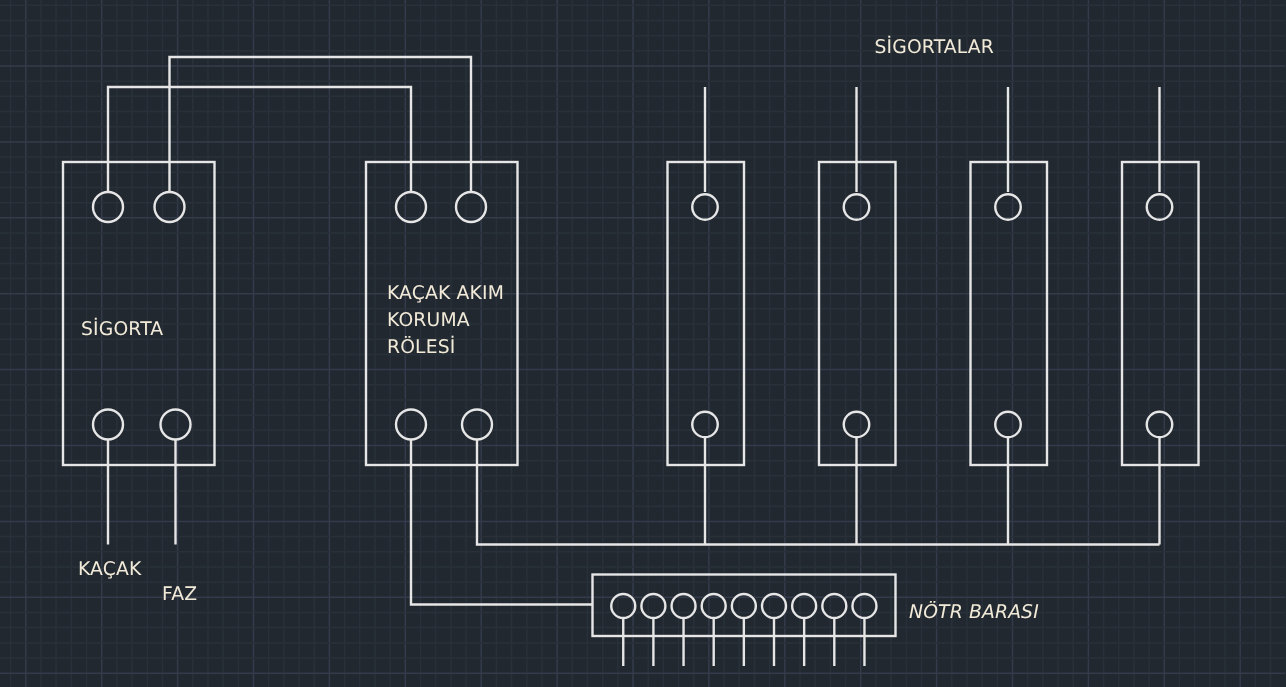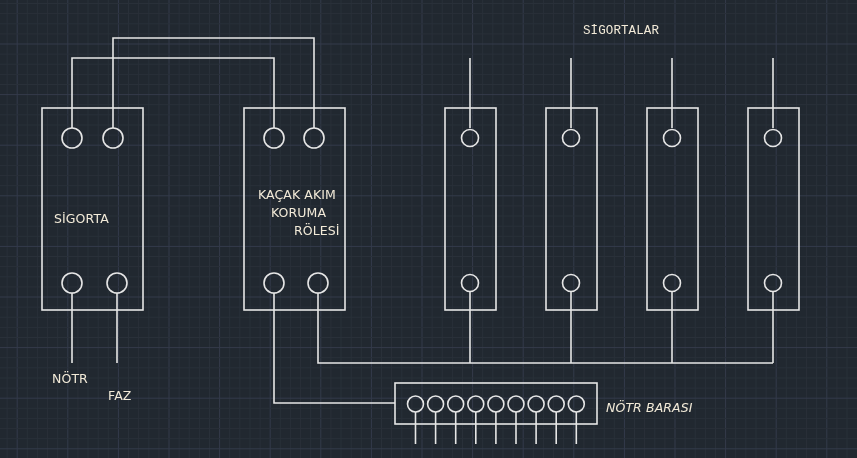--- a/index.html
+++ b/index.html
@@ -212,18 +212,18 @@
         <circle cx="556.2" cy="404" r="8"></circle>
         <line x1="556.2" x2="556.2" y1="412" y2="444"></line>
         <circle cx="576.3" cy="404" r="8"></circle>
         <line x1="576.3" x2="576.3" y1="412" y2="444"></line>
       </g>
   </g>
 </svg>
 
 <div class="lbl" style="left:54px;top:210px;text-align:center;">SİGORTA</div>
 <div class="lbl" style="left:258px;top:186px;">KAÇAK AKIM</div>
-<div class="lbl" style="left:258px;top:204px;margin-left:13px;">KORUMA</div>
-<div class="lbl" style="left:258px;top:222px;margin-left:36px;">RÖLESİ</div>
-<div class="lbl" style="left:52px;top:370px;">NÖTR</div>
+<div class="lbl" style="left:258px;top:204px;">KORUMA</div>
+<div class="lbl" style="left:258px;top:222px;">RÖLESİ</div>
+<div class="lbl" style="left:52px;top:370px;">KAÇAK</div>
 <div class="lbl" style="left:108px;top:387px;">FAZ</div>
-<div class="lbl" style="left:583px;top:22px;font-family:Liberation Mono, monospace;">SİGORTALAR</div>
+<div class="lbl" style="left:583px;top:22px;">SİGORTALAR</div>
 <div class="lbl" style="left:606px;top:399px;font-style:italic;">NÖTR BARASI</div>
 
 </body></html>

